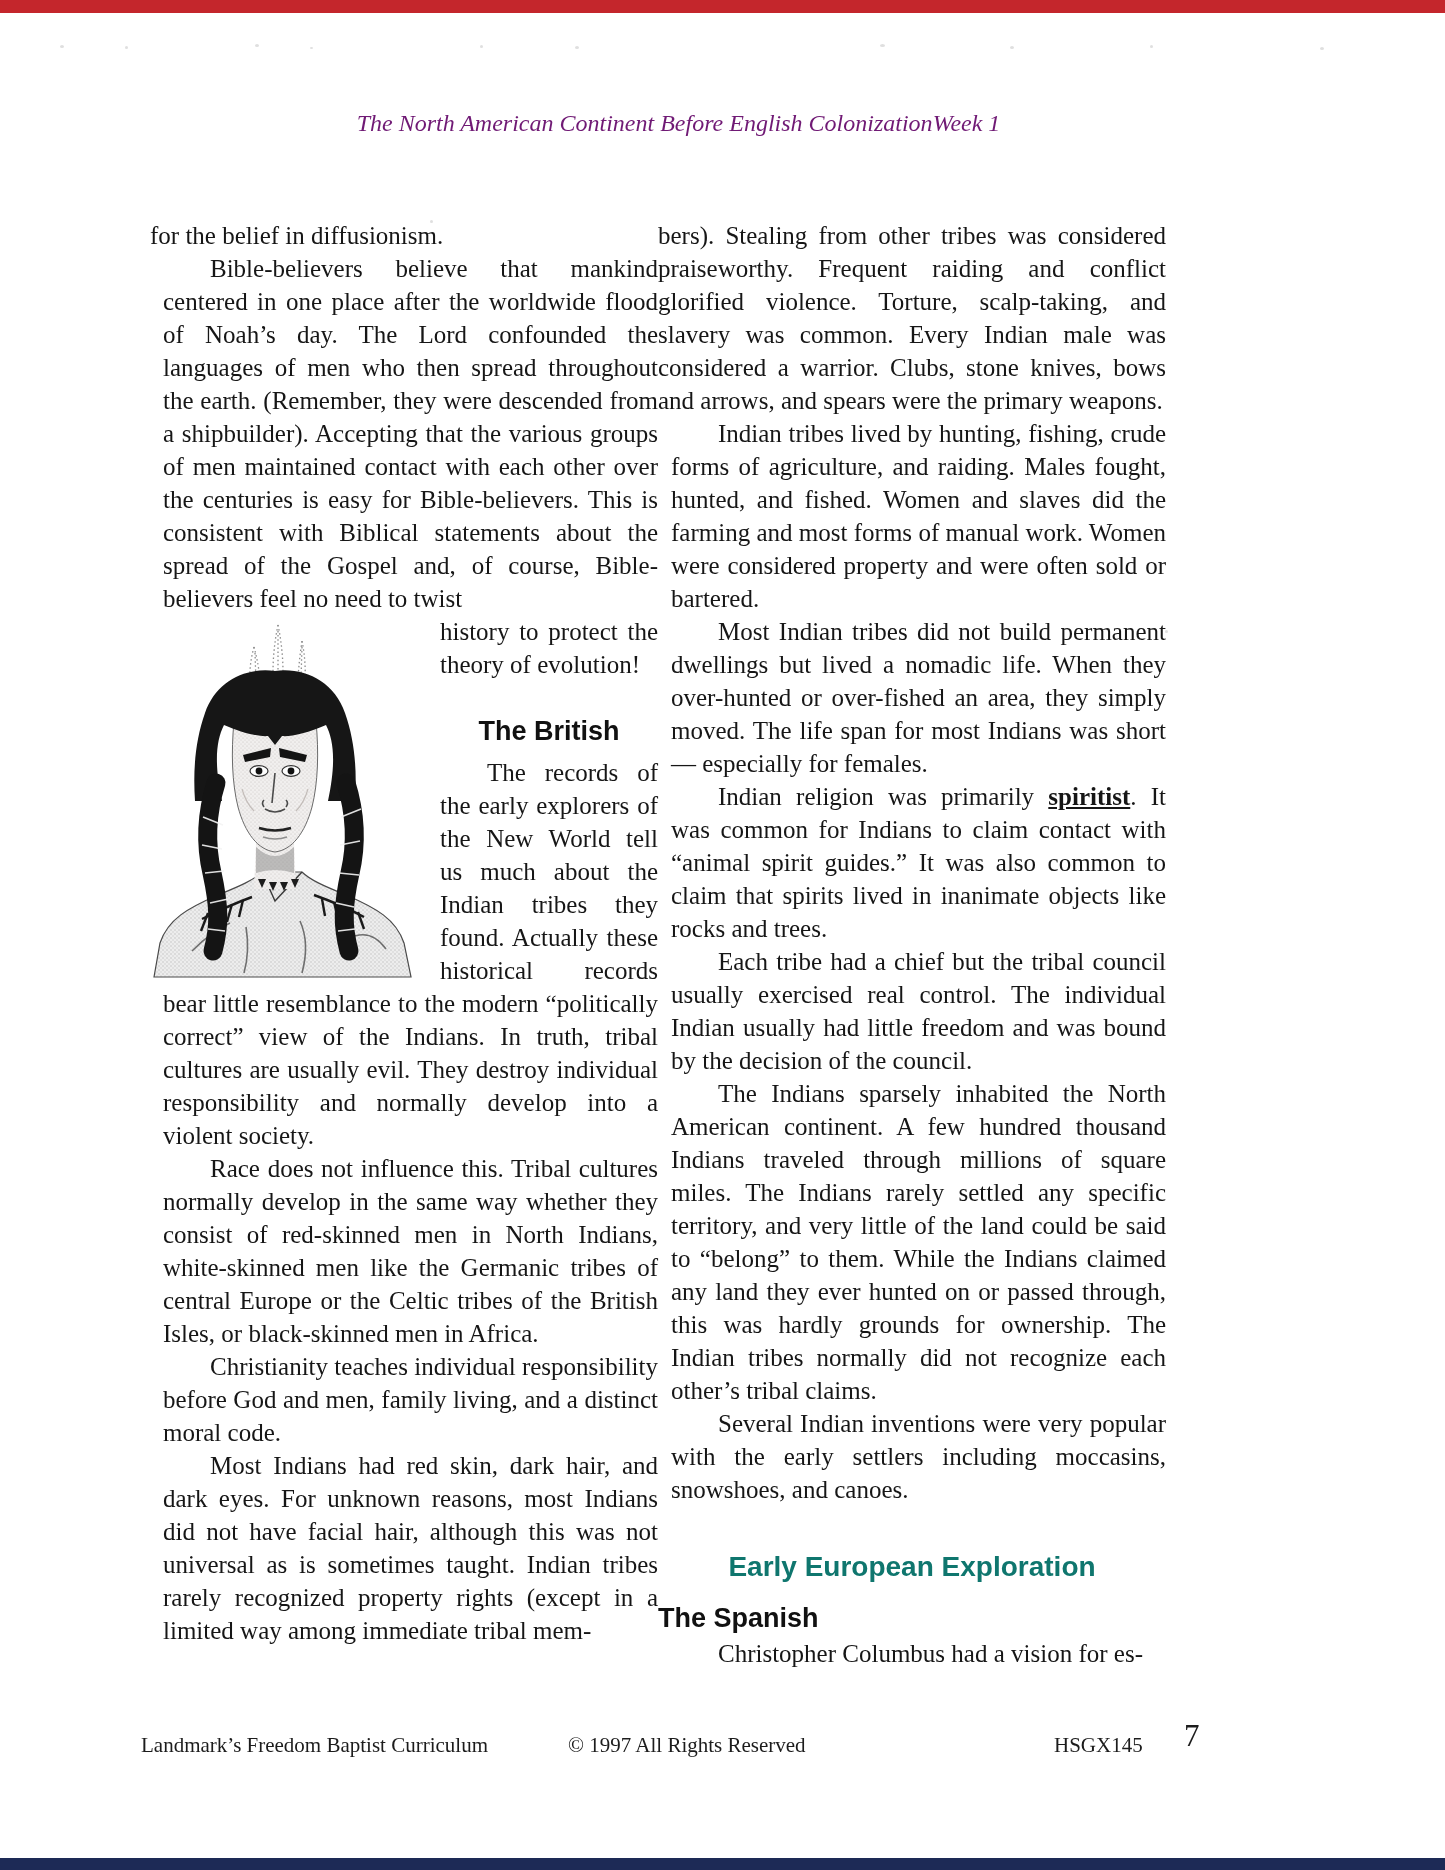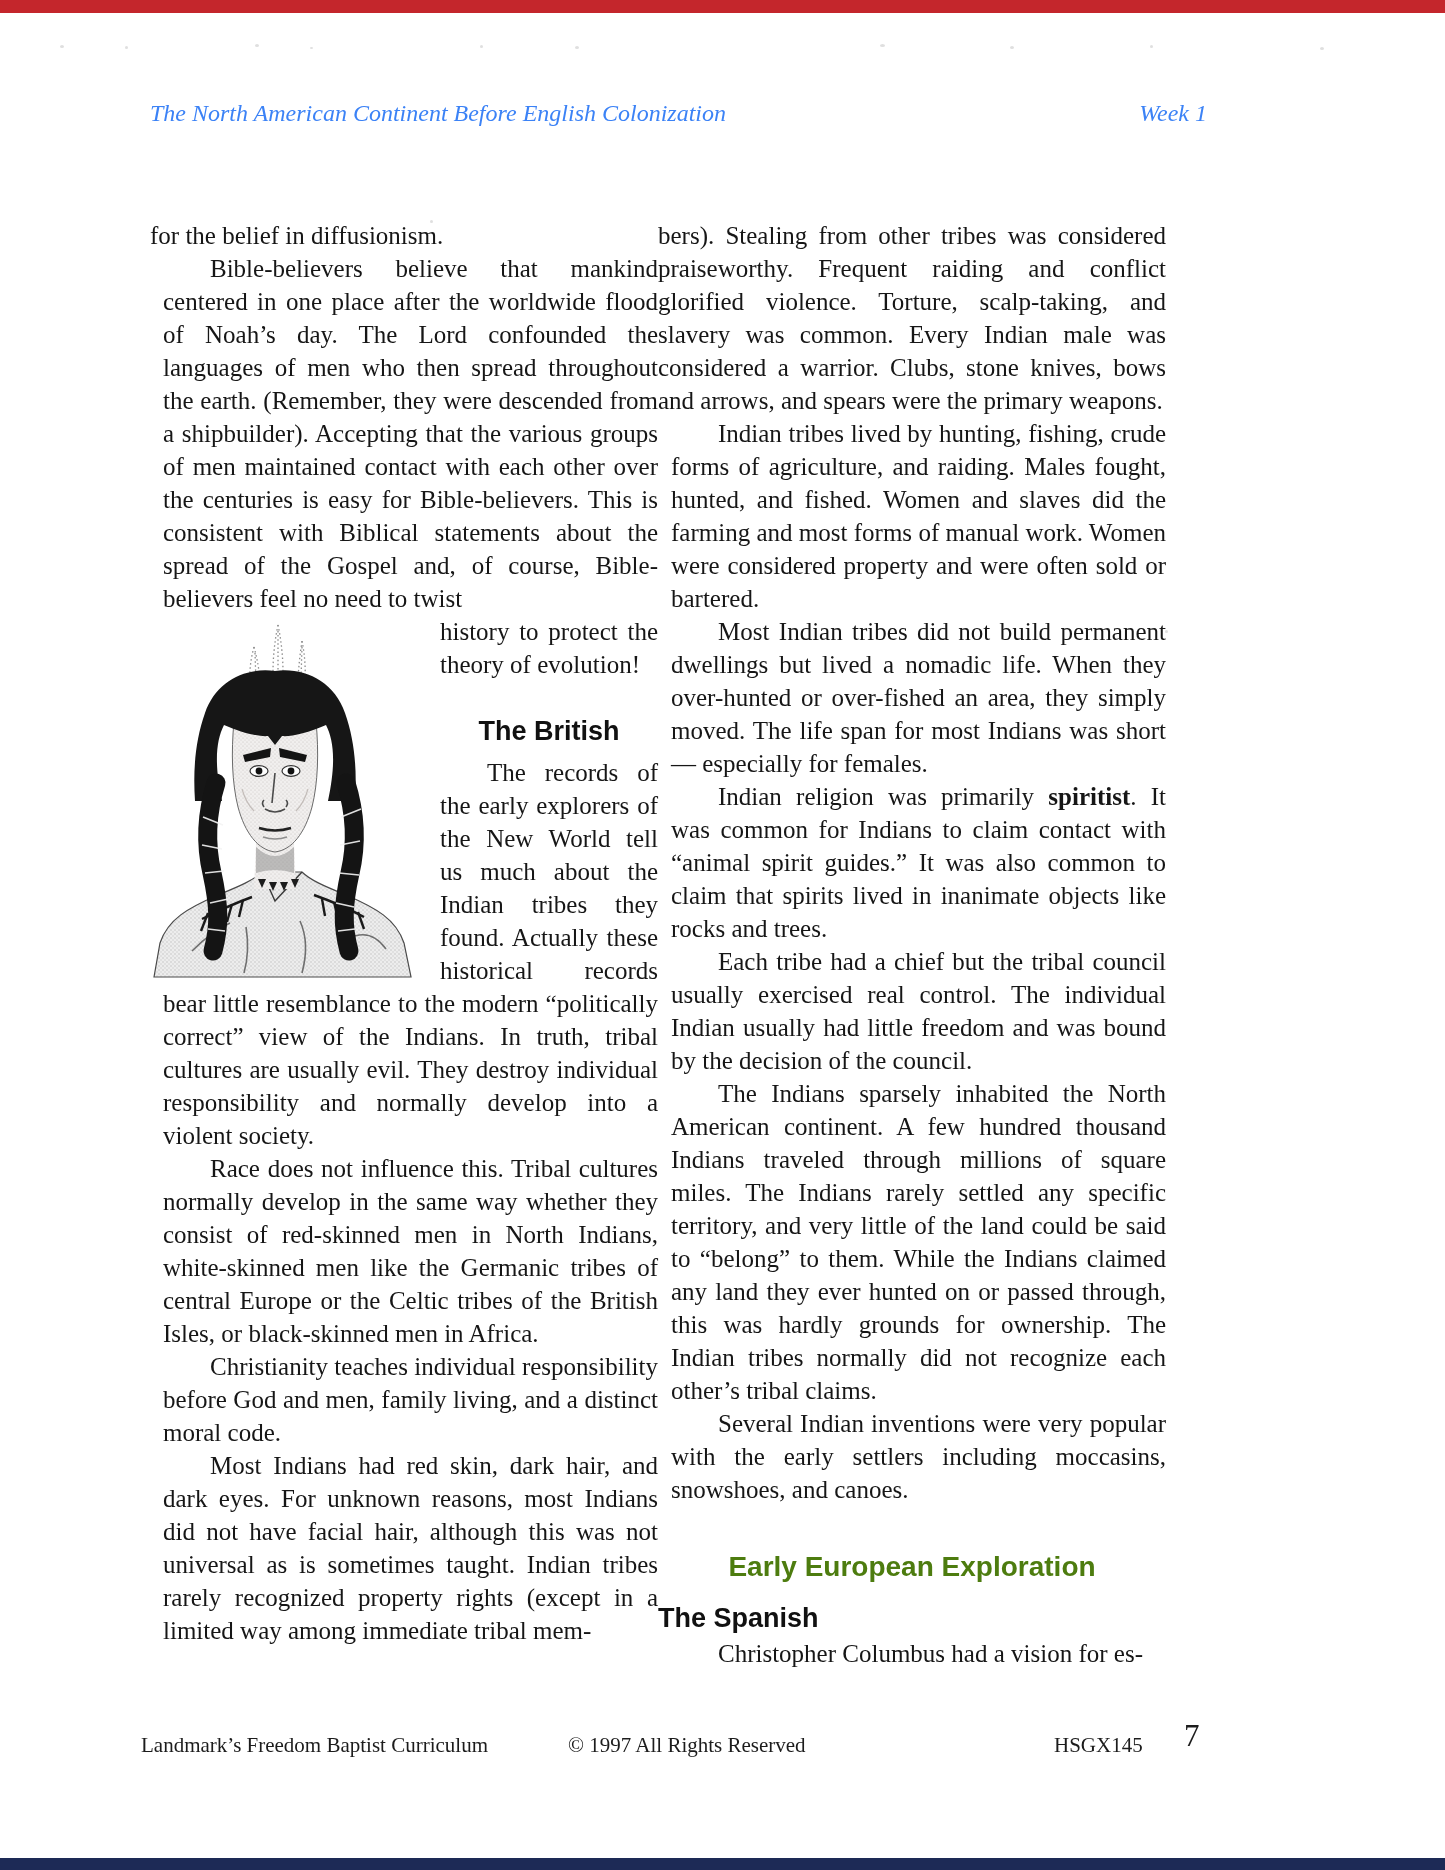--- a/index.html
+++ b/index.html
@@ -2,38 +2,38 @@
 <html lang="en"><head>
 <meta charset="utf-8">
 <style>
   html,body{margin:0;padding:0;background:#888;}
   .page{position:relative;width:1445px;height:1870px;background:#ffffff;overflow:hidden;
         font-family:"Liberation Serif", serif;color:#161616;}
   .edge-bar{position:absolute;left:0;width:100%;}
   .edge-bar.top{top:0;height:13px;}
   .edge-bar.bottom{bottom:0;height:12px;}
 
-  .running-header{position:absolute;top:100px;left:150px;width:1057px;
-        display:flex;justify-content:space-between;
-        font-style:italic;font-size:24px;color:#3b82f6;}
+  .running-header{position:absolute;top:110px;left:150px;width:1057px;
+        display:flex;justify-content:center;
+        font-style:italic;font-size:24px;color:#701a75;}
 
   .columns{position:absolute;top:219px;left:150px;width:1056px;display:flex;}
   .col{width:508px;font-size:25px;line-height:33px;text-align:justify;}
   .col p{margin:0;}
   .col p.ind{text-indent:47px;margin-left:13px;}
 
   .portrait{float:left;width:264px;height:357px;margin:6px 26px 4px 0;}
 
   h2.center-head{font-family:"Liberation Sans", sans-serif;font-weight:bold;
-        font-size:28px;text-align:center;margin:44px 0 10px 0;line-height:34px;color:#4d7c0f;}
+        font-size:28px;text-align:center;margin:44px 0 10px 0;line-height:34px;color:#0f766e;}
   h3.sub-head{font-family:"Liberation Sans", sans-serif;font-weight:bold;
         font-size:27px;text-align:left;margin:18px 0 2px 0;line-height:33px;color:#111;}
   h3.indians{font-family:"Liberation Sans", sans-serif;font-weight:bold;
         font-size:27px;text-align:center;margin:34px 0 8px 0;line-height:33px;color:#111;}
-  .bold{font-weight:bold;}
+  .bold{font-weight:bold;text-decoration:underline;}
 
   .footer-item{position:absolute;font-size:21px;color:#1c1c1c;white-space:nowrap;}
   .footer-item.curriculum{left:141px;top:1733px;}
   .footer-item.copyright{left:568px;top:1733px;}
   .footer-item.code{left:1054px;top:1733px;}
   .footer-item.pagenum{left:1184px;top:1718px;font-size:31px;}
 
   .speck{position:absolute;background:#b9b9b9;opacity:.45;border-radius:50%;}
 </style>
 </head>

